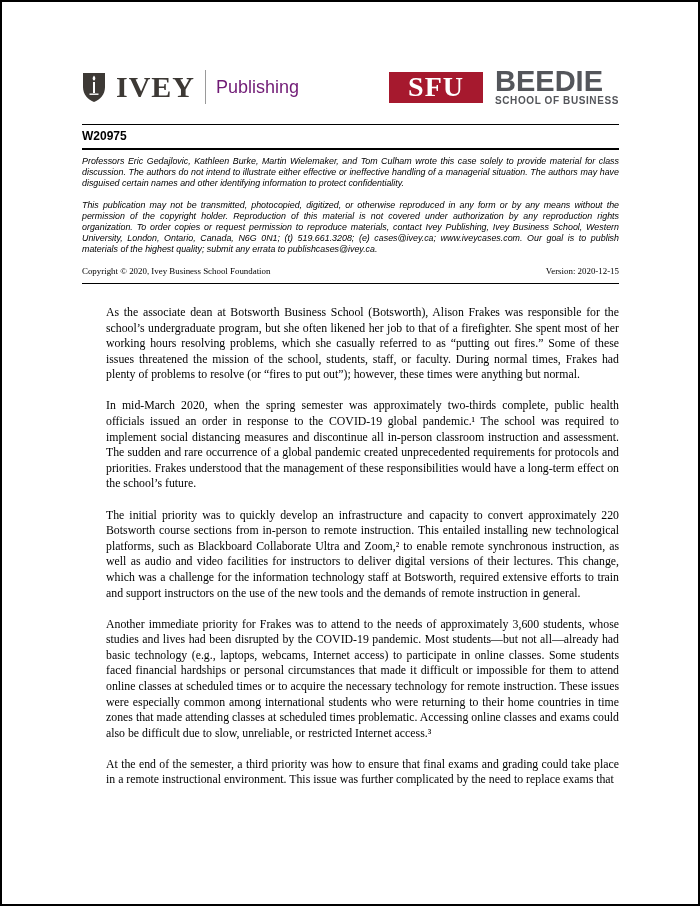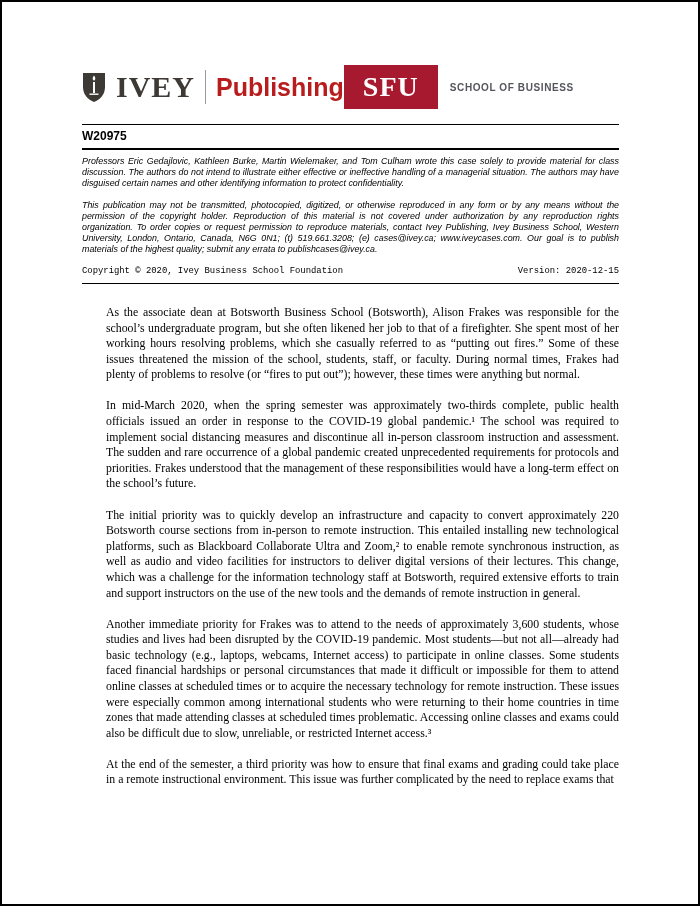--- a/index.html
+++ b/index.html
@@ -11,38 +11,39 @@
     height: 906px;
     background: #fff;
     border: 2px solid #000;
     padding: 58px 79px 0 80px;
     overflow: hidden;
   }
 
   
   .logos {
     display: flex;
+    justify-content: space-between;
     align-items: center;
     height: 54px;
     margin-bottom: 10px;
   }
   .ivey-logo { display: flex; align-items: center; gap: 10px; }
   .ivey-word {
     font-family: "Liberation Serif", serif;
     font-size: 30px; font-weight: 700;
     letter-spacing: 1px; color: #3d3935;
   }
   .logo-divider { width: 1px; height: 34px; background: #9a9a9a; }
   .publishing {
     font-family: "Liberation Sans", sans-serif;
-    font-size: 25px; font-weight: 700; color: #b91c1c;
+    font-size: 18px; font-weight: 400; color: #701a75;
   }
   .sfu-logo { display: flex; align-items: center; gap: 12px; }
   .sfu-box {
-    width: 94px; height: 44px; background: #a6192e;
+    width: 94px; height: 31px; background: #a6192e;
     color: #fff; display: flex; align-items: center; justify-content: center;
     font-family: "Liberation Serif", serif; font-weight: 700;
     font-size: 28px; letter-spacing: 1px;
   }
   .beedie-name {
     font-family: "Liberation Sans", sans-serif; font-weight: 700;
     font-size: 29px; line-height: 27px; color: #54565b;
   }
   .beedie-school {
     font-family: "Liberation Sans", sans-serif; font-weight: 700;
@@ -68,21 +69,21 @@
   .thin-rule { border-top: 1px solid #000; margin-bottom: 6px; }
   .disclaimer {
     font-family: "Liberation Sans", sans-serif;
     font-style: italic;
     font-size: 8.9px; line-height: 11px;
     text-align: justify;
     margin-bottom: 11px;
   }
   .copyright-row {
     display: flex; justify-content: space-between;
-    font-family: Liberation Mono, monospace;
+    font-family: Liberation Serif, serif;
     font-size: 8.9px;
     margin: 3px 0 7px;
   }
   .body-rule { border-top: 1px solid #000; margin-bottom: 21px; }
 
   
   .body-text p {
     font-family: "Liberation Serif", serif;
     font-size: 11.8px; line-height: 15.6px;
     text-align: justify;
@@ -108,20 +109,21 @@
       <span class="ivey-word">IVEY</span>
       <span class="logo-divider"></span>
       <span class="publishing">Publishing</span>
     </div>
 
     <div class="sfu-logo">
       <div class="sfu-box">
         <span>SFU</span>
       </div>
       <div>
+        <div class="beedie-name">BEEDIE</div>
         <div class="beedie-school">SCHOOL OF BUSINESS</div>
       </div>
     </div>
   </header>
 
   <div class="rule"></div>
   <div class="case-number">W20975</div>
   <div class="rule"></div>
 
 

